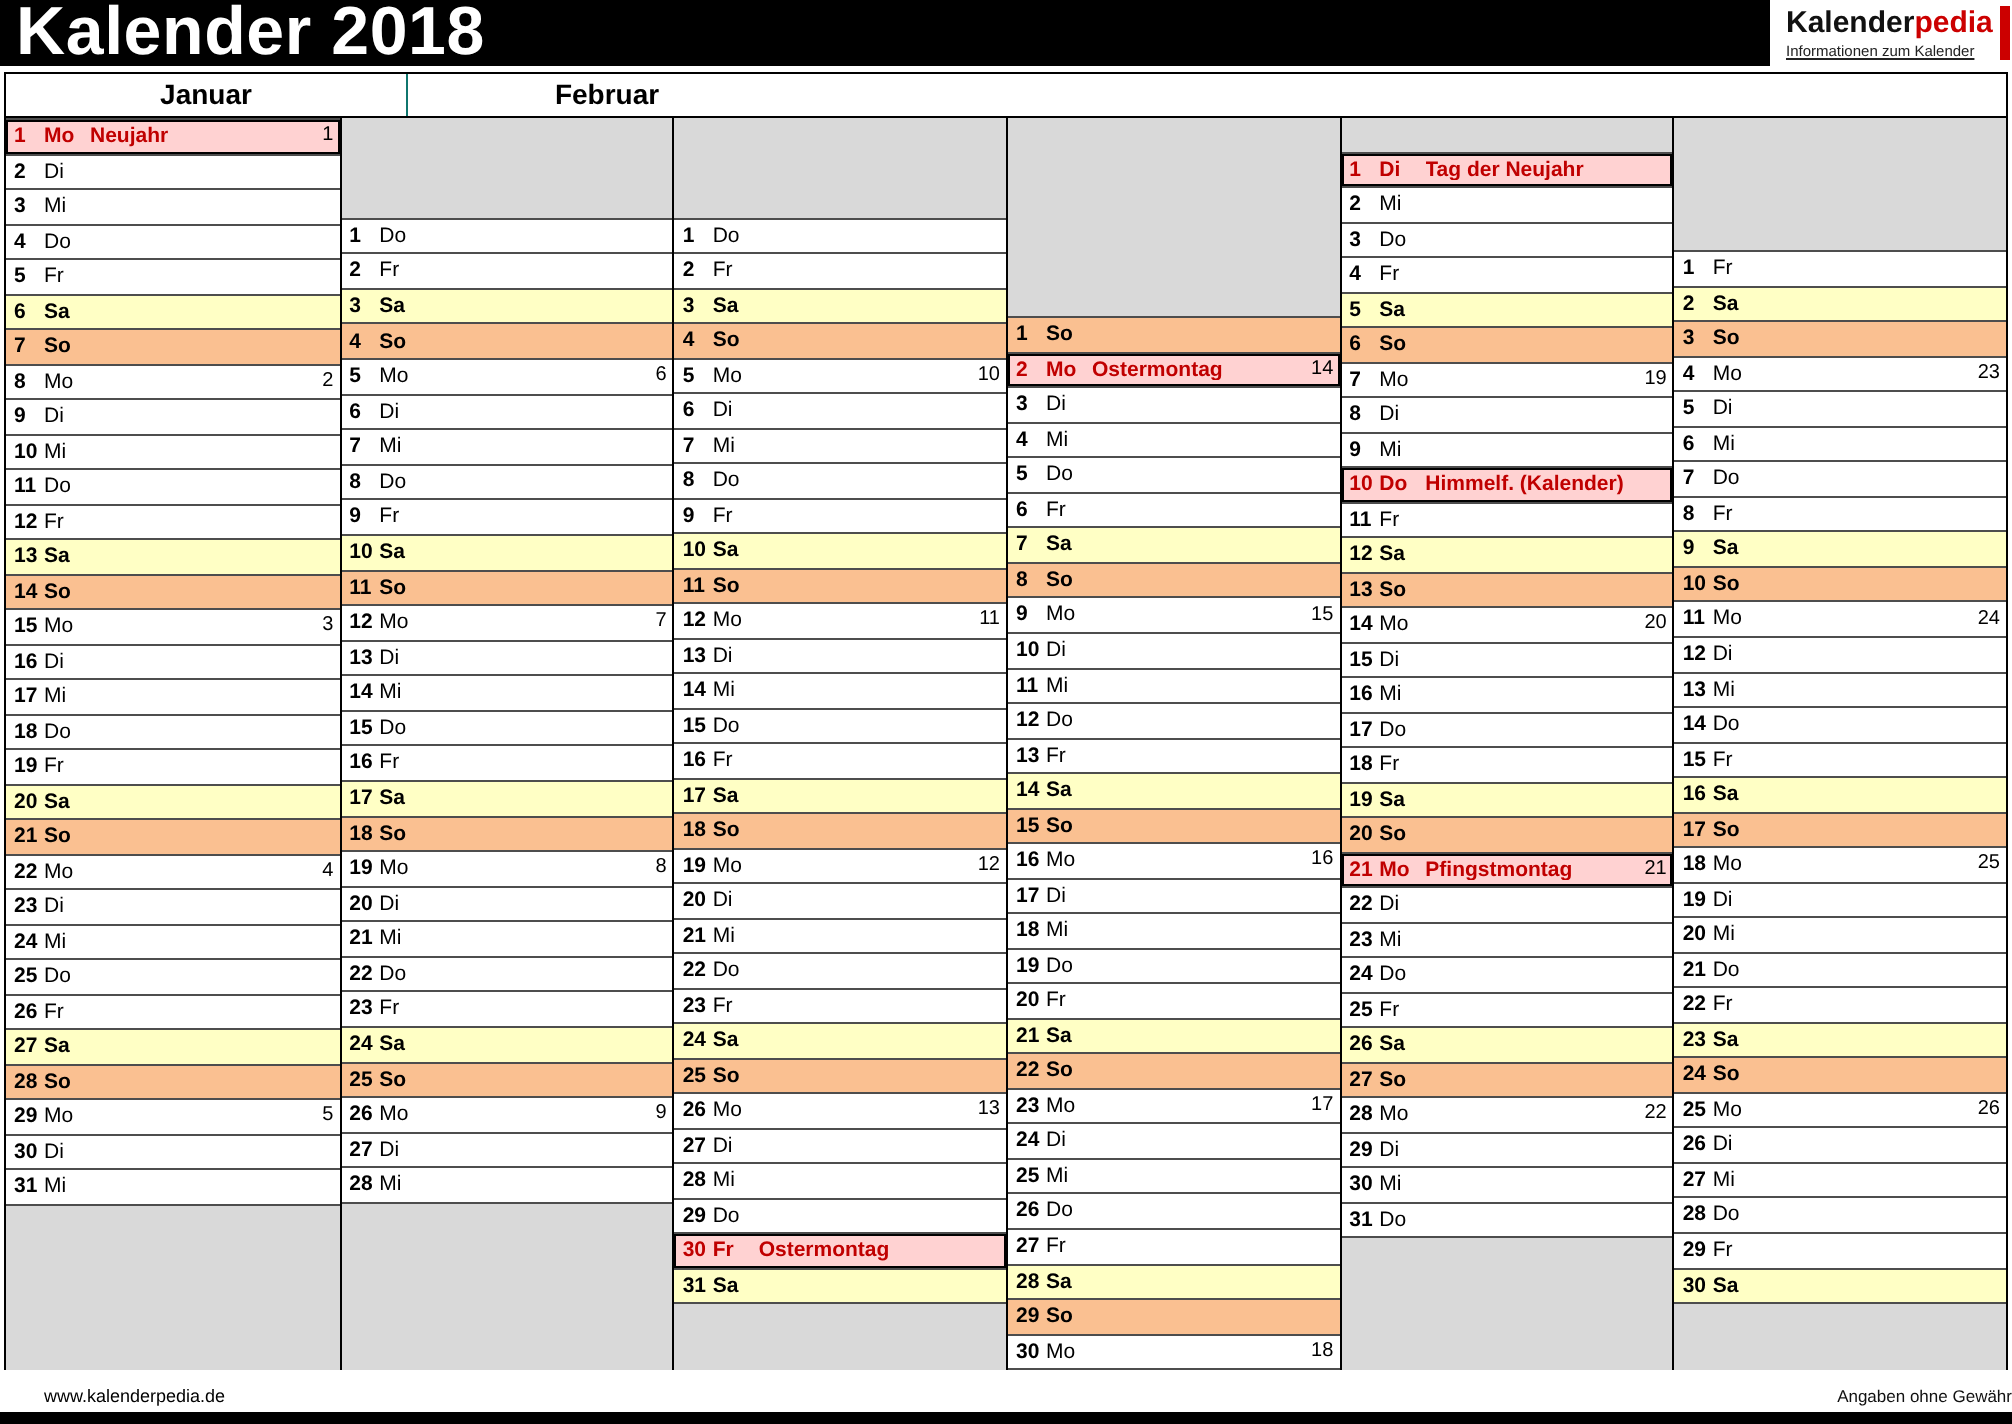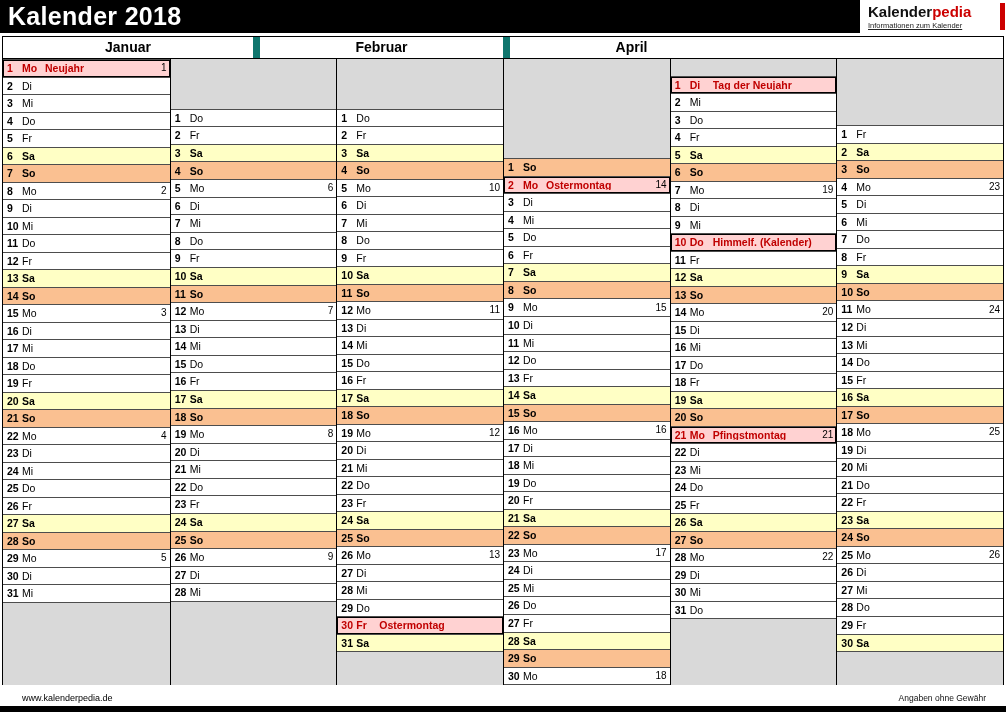--- a/index.html
+++ b/index.html
@@ -7,68 +7,67 @@
   body {
     width: 1006px; height: 712px;
     position: relative; overflow: hidden;
     background: #fff;
     font-family: "Liberation Sans", "DejaVu Sans", sans-serif;
     --sat-bg: #ffffc5; --sun-bg: #fac091;
     --hol-bg: #ffd2d2; --hol-text: #c00000;
     --filler-bg: #d9d9d9; --accent-red: #cc0000;
   }
   .top-bar { height: 33px; background: #000; display: flex; align-items: stretch; }
-  .title { flex: 1; color: #fff; font-weight: bold; font-size: 25px; line-height: 33px; padding-left: 8px; letter-spacing: .3px; }
-  .logo-box { width: 146px; background: #fff; position: relative; padding: 3px 14px 3px 8px; display: flex; flex-direction: column; justify-content: center; }
+  .title { flex: 1; color: #fff; font-weight: bold; font-size: 34px; line-height: 33px; padding-left: 8px; letter-spacing: .3px; }
+  .logo-box { width: 121px; background: #fff; position: relative; padding: 3px 14px 3px 8px; display: flex; flex-direction: column; justify-content: center; }
   .logo-line { font-size: 15px; font-weight: bold; color: #111; line-height: 1.15; white-space: nowrap; }
   .logo-line .red { color: var(--accent-red); }
   .logo-sub { font-size: 7.5px; color: #222; white-space: nowrap; text-decoration: underline; }
   .logo-stripe { position: absolute; right: 1px; top: 3px; bottom: 3px; width: 5px; background: var(--accent-red); }
 
-  .month-headers { margin: 3px 2px 0 2px; display: grid; grid-template-columns: repeat(4, 1fr); border: 1px solid #000; background: #fff; }
+  .month-headers { margin: 3px 2px 0 2px; display: grid; grid-template-columns: repeat(5, 1fr); border: 1px solid #000; background: #fff; }
   .mh-cell { text-align: center; font-weight: bold; font-size: 14px; padding: 2px 0 3px; }
-  .mh-cell + .mh-cell { border-left: 7px solid #0f766e; }
+  .mh-cell + .mh-cell { border-left: 1px solid #0f766e; }
 
   .calendar-grid { margin: 0 2px; height: 626px; display: grid; grid-template-columns: repeat(6, 1fr); border-left: 1px solid #000; border-right: 1px solid #000; }
   .month-col { display: flex; flex-direction: column; min-width: 0; }
   .month-col + .month-col { border-left: 1px solid #000; }
 
   .cell { flex: 1 1 0; min-height: 0; display: flex; align-items: center; padding: 0 3px 0 4px; font-size: 10.5px; line-height: 1; overflow: hidden; white-space: nowrap; }
   .cell.filler { background: var(--filler-bg); }
   .cell.day { background: #fff; border-bottom: 1px solid #4d4d4d; }
   .cell.day:first-child, .cell.filler + .cell.day { border-top: 1px solid #4d4d4d; }
   .cell .num { width: 15px; flex: none; font-weight: bold; }
   .cell .wd { width: 23px; flex: none; }
   .cell .hol { flex: 0 1 auto; overflow: hidden; }
   .cell .wk { margin-left: auto; padding-left: 2px; font-size: 10px; font-weight: normal; color: #000; }
   .cell.sat { background: var(--sat-bg); font-weight: bold; }
   .cell.sun { background: var(--sun-bg); font-weight: bold; }
   .cell.holiday { background: var(--hol-bg); color: var(--hol-text); font-weight: bold; box-shadow: inset 0 0 0 1px #000; }
   .cell.holiday .wk { color: #000; }
 
   .footer-left { position: absolute; left: 22px; bottom: 9px; font-size: 9px; color: #000; }
-  .footer-right { position: absolute; right: 20px; bottom: 9px; font-size: 8.5px; color: #111; }
+  .footer-right { position: absolute; right: 0; bottom: 9px; font-size: 8.5px; color: #111; }
   .bottom-bar { position: absolute; left: 0; right: 0; bottom: 0; height: 6px; background: #000; }
 </style>
 </head>
 <body style="--sat-bg: #FFFFC5; --sun-bg: #FAC091; --hol-bg: #FFD2D2; --hol-text: #C00000; --filler-bg: #D9D9D9; --accent-red: #CC0000;">
 
 <div class="top-bar">
   <div class="title">Kalender 2018</div>
   <div class="logo-box">
     <div class="logo-line"><span>Kalender</span><span class="red">pedia</span></div>
     <div class="logo-sub">Informationen zum Kalender</div>
     <div class="logo-stripe"></div>
   </div>
 </div>
 
 <div class="month-headers">
   <div class="mh-cell">Januar</div>
   <div class="mh-cell">Februar</div>
-  <div class="mh-cell">April</div>
 </div>
 
 <div class="calendar-grid" id="calendar-grid">
     <div class="month-col">
       <div class="cell day holiday">
         <span class="num">1</span>
         <span class="wd">Mo</span>
         <span class="hol">Neujahr</span>
         <span class="wk">1</span>
       </div>

